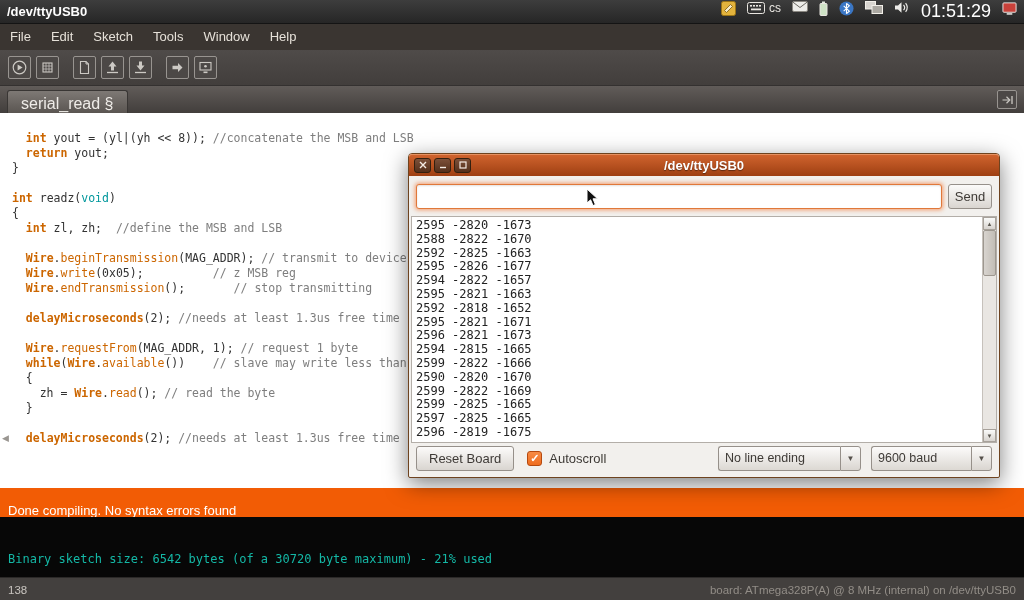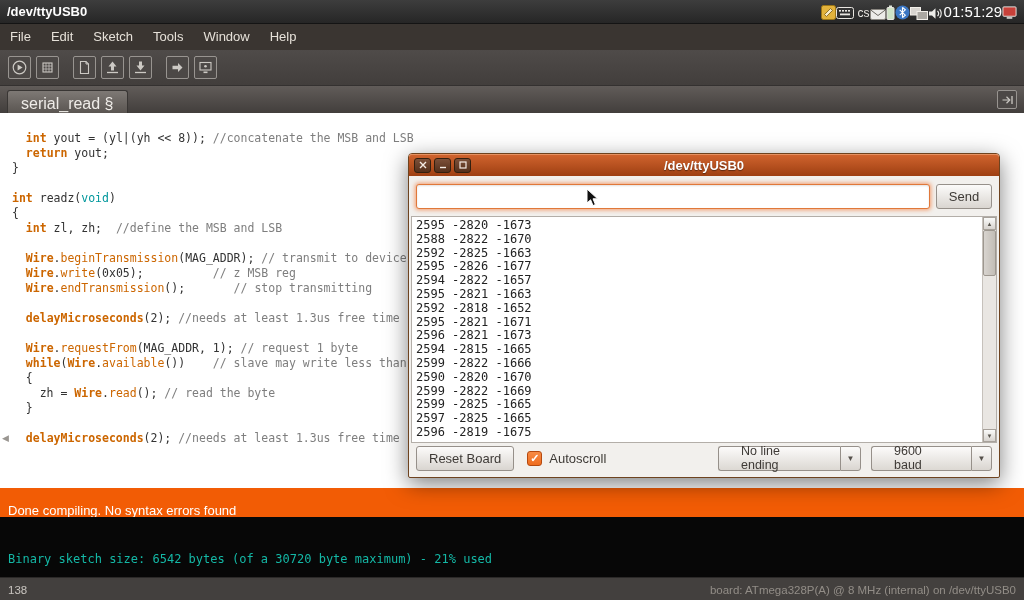--- a/index.html
+++ b/index.html
@@ -5,24 +5,24 @@
   * { margin:0; padding:0; box-sizing:border-box; }
   html,body { width:1024px; height:600px; overflow:hidden; background:#222; }
   body { font-family:"Liberation Sans",sans-serif; position:relative; }
   .screen { position:absolute; inset:0; width:1024px; height:600px; background:#fff; }
 
   
   .top-panel { position:absolute; top:0; left:0; width:1024px; height:24px;
     background:linear-gradient(#3d3d3d,#262626); border-bottom:1px solid #141414;
     display:flex; align-items:center; color:#fff; z-index:5; }
   .panel-title { font-size:13px; font-weight:bold; padding-left:7px; color:#fefefe; }
-  .tray { margin-left:auto; display:flex; align-items:flex-end; padding-right:7px; }
+  .tray { margin-left:auto; display:flex; align-items:flex-start; gap:11px; padding-right:7px; }
   .tray-icon { display:flex; align-items:center; }
   .tray-group { display:flex; align-items:center; gap:4px; color:#e9e6e1; font-size:12px; }
-  .panel-clock { font-size:15px; color:#ffffff; }
+  .panel-clock { font-size:18px; color:#ffffff; }
 
   
   .menubar { position:absolute; top:24px; left:0; width:1024px; height:26px;
     background:#3a3531; display:flex; align-items:stretch; color:#e6e1d9; font-size:13px; z-index:5; }
   .menu-item { padding:5px 10px; cursor:default; }
 
   
   .toolbar { position:absolute; top:50px; left:0; width:1024px; height:36px;
     background:linear-gradient(#4f4b49,#423e3c); border-bottom:1px solid #343130;
     display:flex; align-items:center; padding-left:8px; z-index:5; }
@@ -79,21 +79,21 @@
     justify-content:center; padding:0; }
   .dialog-title { position:absolute; left:0; right:0; text-align:center; color:#ffffff;
     font-weight:bold; font-size:13px; text-shadow:0 1px 1px rgba(0,0,0,.45); }
 
   .sm-input-row { position:absolute; top:30px; left:7px; right:7px; height:25px; display:flex; gap:6px; }
   .sm-input { flex:1; height:25px; background:#fff; border:1px solid #e0783a; border-radius:3px;
     box-shadow:0 0 4px 1px rgba(242,110,40,.65), inset 0 1px 2px rgba(0,0,0,.12);
     font-size:13px; padding:0 6px; outline:none; font-family:"Liberation Sans",sans-serif; }
   .btn { background:linear-gradient(#fcfbfa,#d9d5d0); border:1px solid #96908a;
     border-radius:3px; color:#3e3a36; font-size:13px; font-family:"Liberation Sans",sans-serif; }
-  .send-btn { width:56px; height:25px; }
+  .send-btn { width:44px; height:25px; }
 
   .sm-output { position:absolute; top:62px; left:2px; right:2px; height:227px;
     background:#ffffff; border:1px solid #b3aea8; display:flex; }
   .sm-lines { flex:1; padding:2px 0 1px 4px; font-family:"DejaVu Sans Mono",monospace;
     font-size:12px; line-height:13.8px; color:#222; overflow:hidden; white-space:pre; }
   .sm-scrollbar { width:14px; position:relative; background:#e9e6e2; border-left:1px solid #c6c1bb; }
   .sb-btn { position:absolute; left:0; width:13px; height:13px; background:linear-gradient(#fafaf9,#d7d3ce);
     border:1px solid #a7a19a; font-size:6px; color:#5a564f; display:flex; align-items:center;
     justify-content:center; padding:0; }
   .sb-up { top:0; } .sb-down { bottom:0; }
@@ -106,21 +106,21 @@
   .autoscroll { display:flex; align-items:center; gap:7px; margin-left:13px; }
   .checkbox { width:15px; height:15px; border-radius:3px; border:1px solid #b5490f;
     background:linear-gradient(#f78b45,var(--checkbox,#ef6c1e)); color:#fff; font-size:11px;
     line-height:13px; text-align:center; font-weight:bold; }
   .autoscroll-label { font-size:13px; color:#3e3a36; }
   .combo { display:flex; }
   .combo-first { margin-left:auto; }
   .combo + .combo { margin-left:10px; }
   .combo-field { height:25px; background:linear-gradient(#fcfbfa,#dcd8d3); border:1px solid #96908a;
     border-right:none; border-radius:3px 0 0 3px; display:flex; align-items:center;
-    padding:0 22px; font-size:12.5px; color:#3e3a36; }
+    padding:0 6px; font-size:12.5px; color:#3e3a36; }
   .combo-field.w-lineending { width:122px; }
   .combo-field.w-baud { width:100px; }
   .combo-btn { width:21px; height:25px; background:linear-gradient(#fcfbfa,#d9d5d0);
     border:1px solid #96908a; border-radius:0 3px 3px 0; font-size:8px; color:#55504b;
     display:flex; align-items:center; justify-content:center; padding:0; }
 
   .cursor { position:absolute; left:586px; top:188px; z-index:30; }
 </style>
 </head>
 <body>

